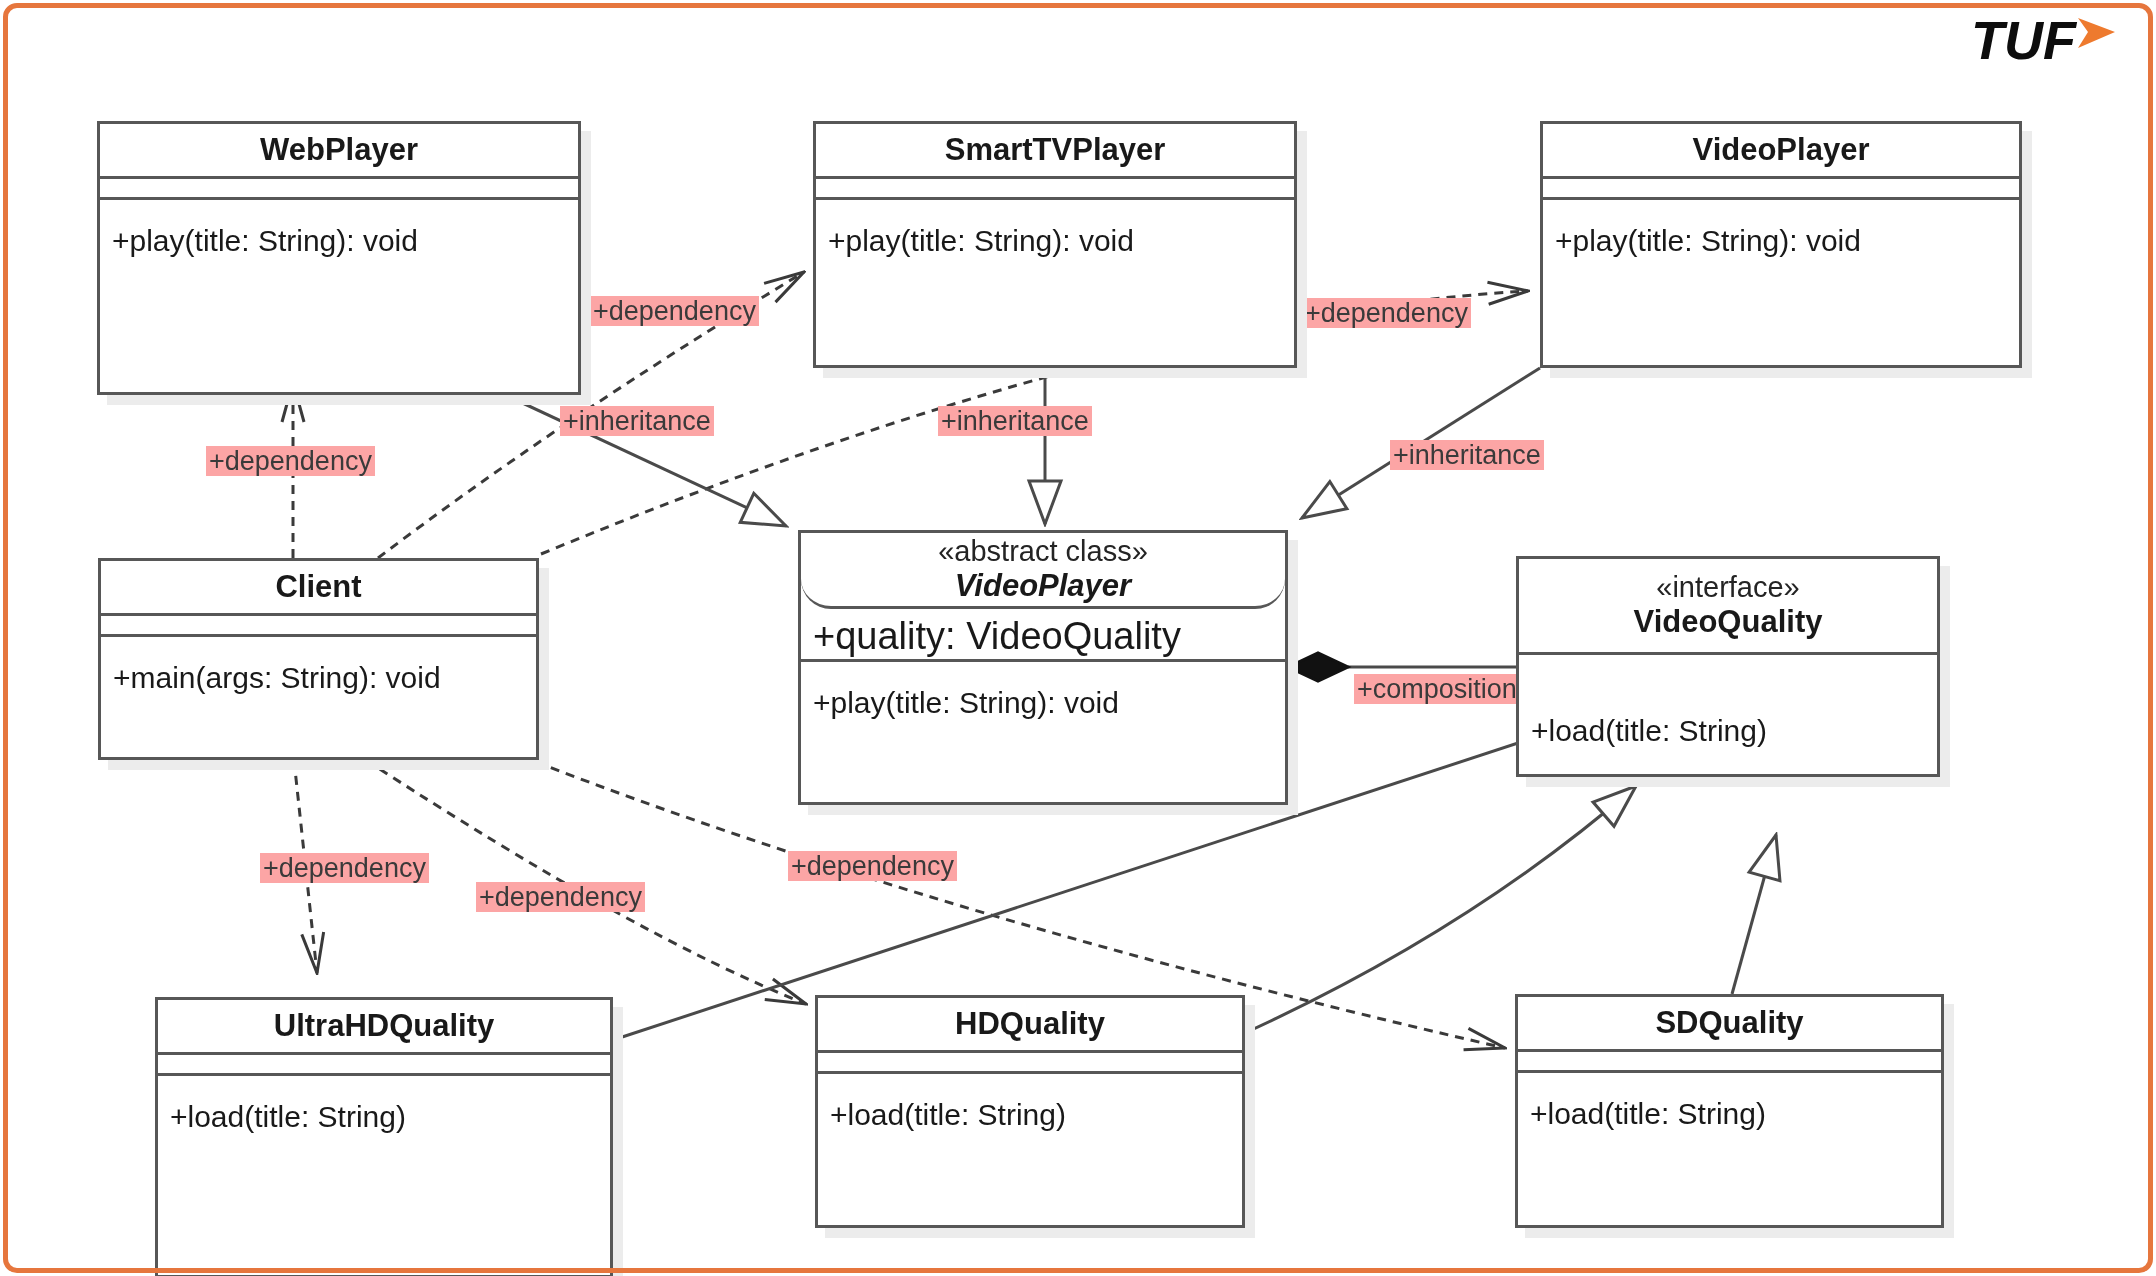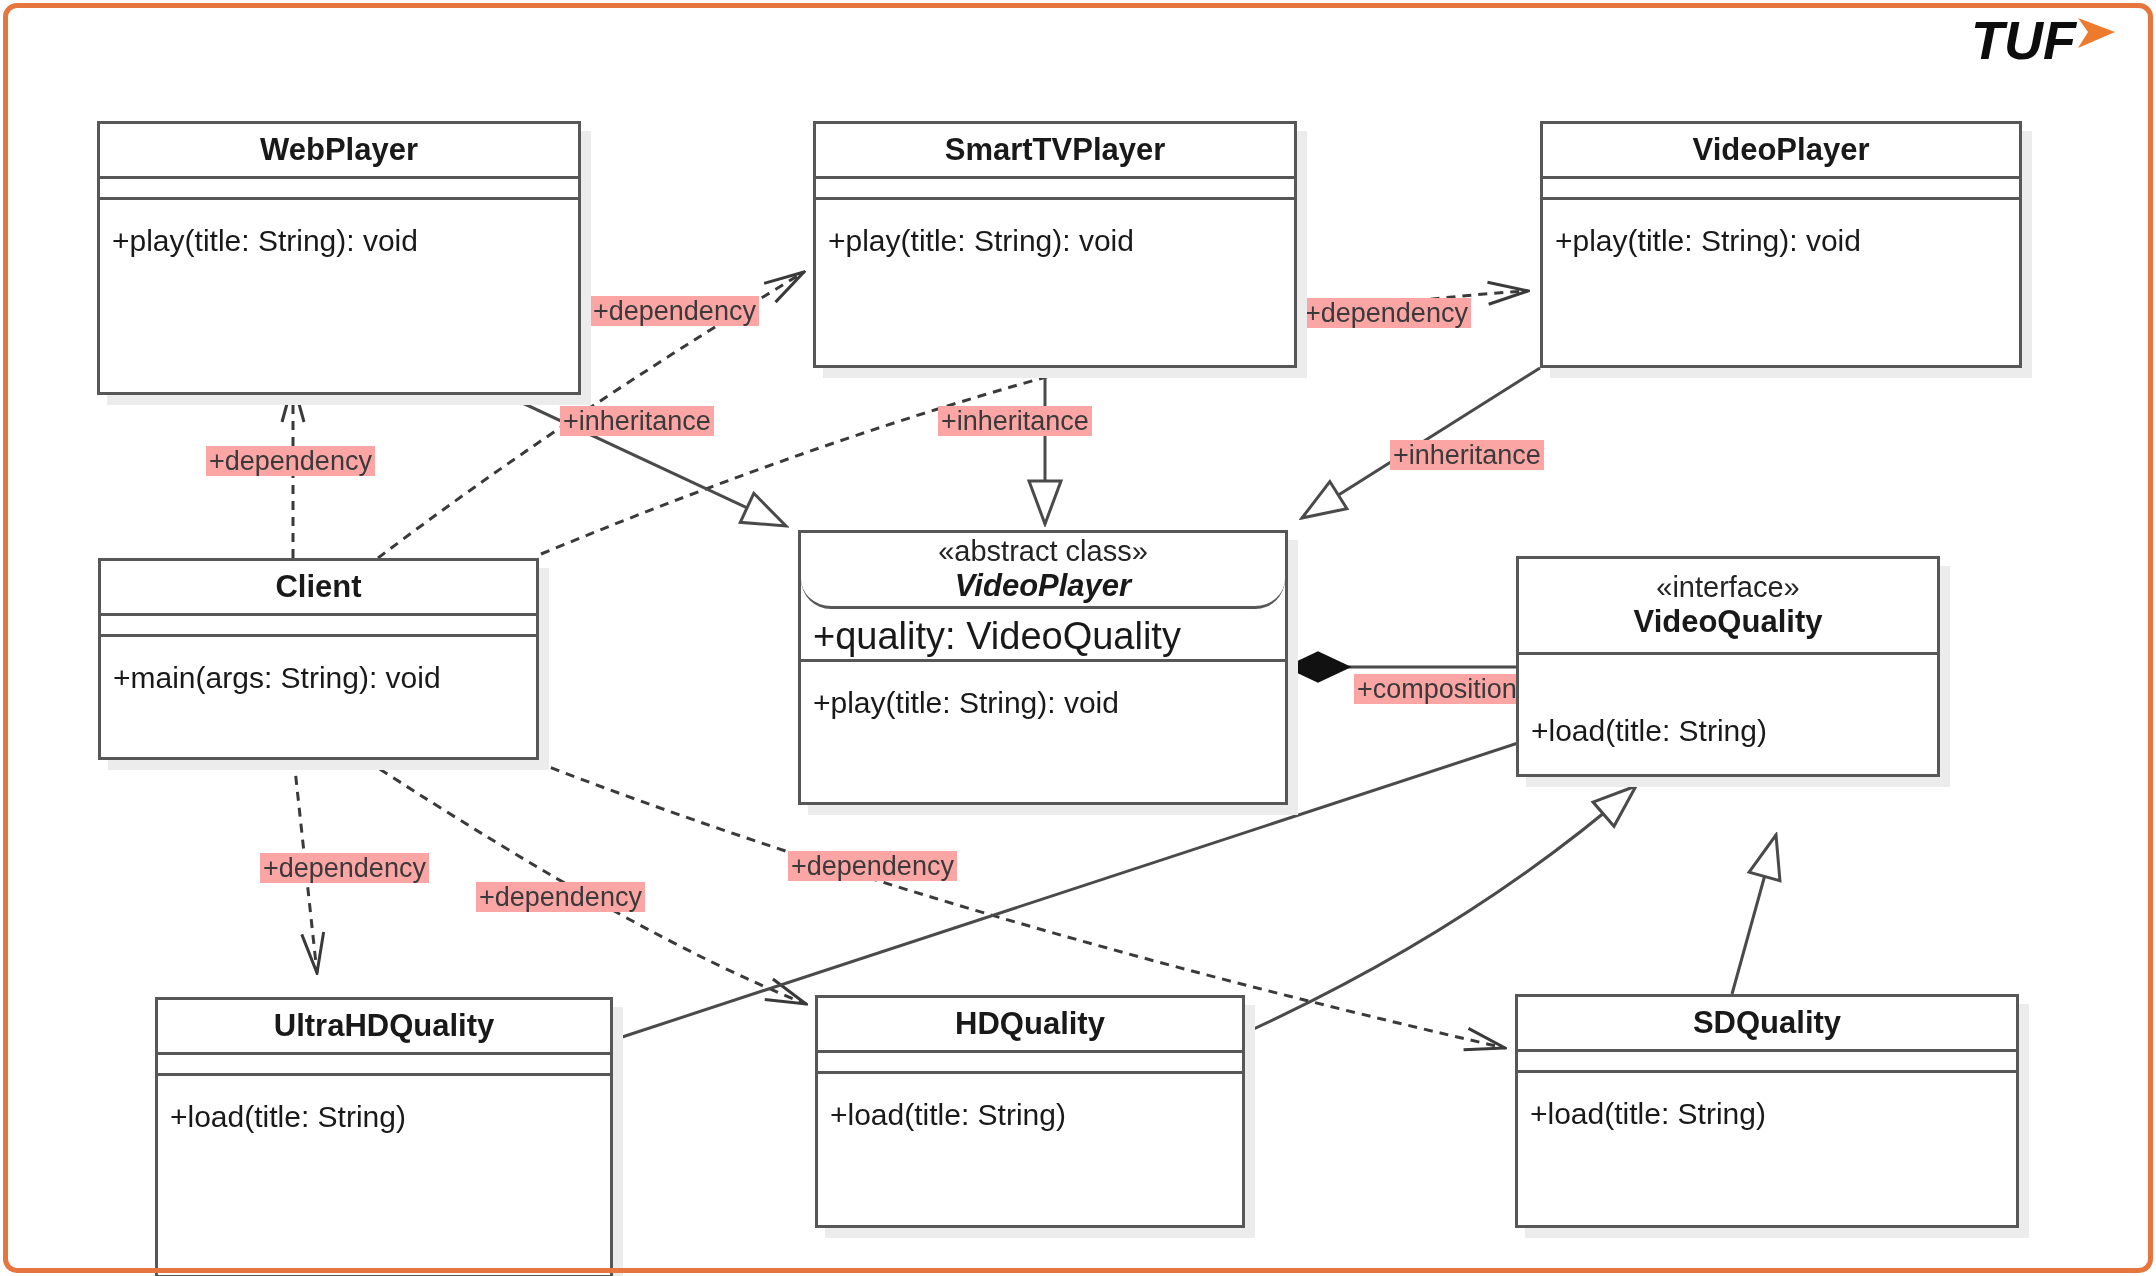--- a/index.html
+++ b/index.html
@@ -162,21 +162,21 @@
   <div class="cls" style="left:815px; top:995px; width:430px; height:233px;">
     <div class="t t1">
         <span class="nm">HDQuality</span>
       </div>
     <div class="a a1"></div>
     <div class="m">
         <div>+load(title: String)</div>
       </div>
   </div>
 
-  <div class="cls" style="left:1515px; top:994px; width:504px; height:234px;">
+  <div class="cls" style="left:1515px; top:994px; width:429px; height:234px;">
     <div class="t t1">
         <span class="nm">SDQuality</span>
       </div>
     <div class="a a1"></div>
     <div class="m">
         <div>+load(title: String)</div>
       </div>
   </div>
 
   <div class="logo">

